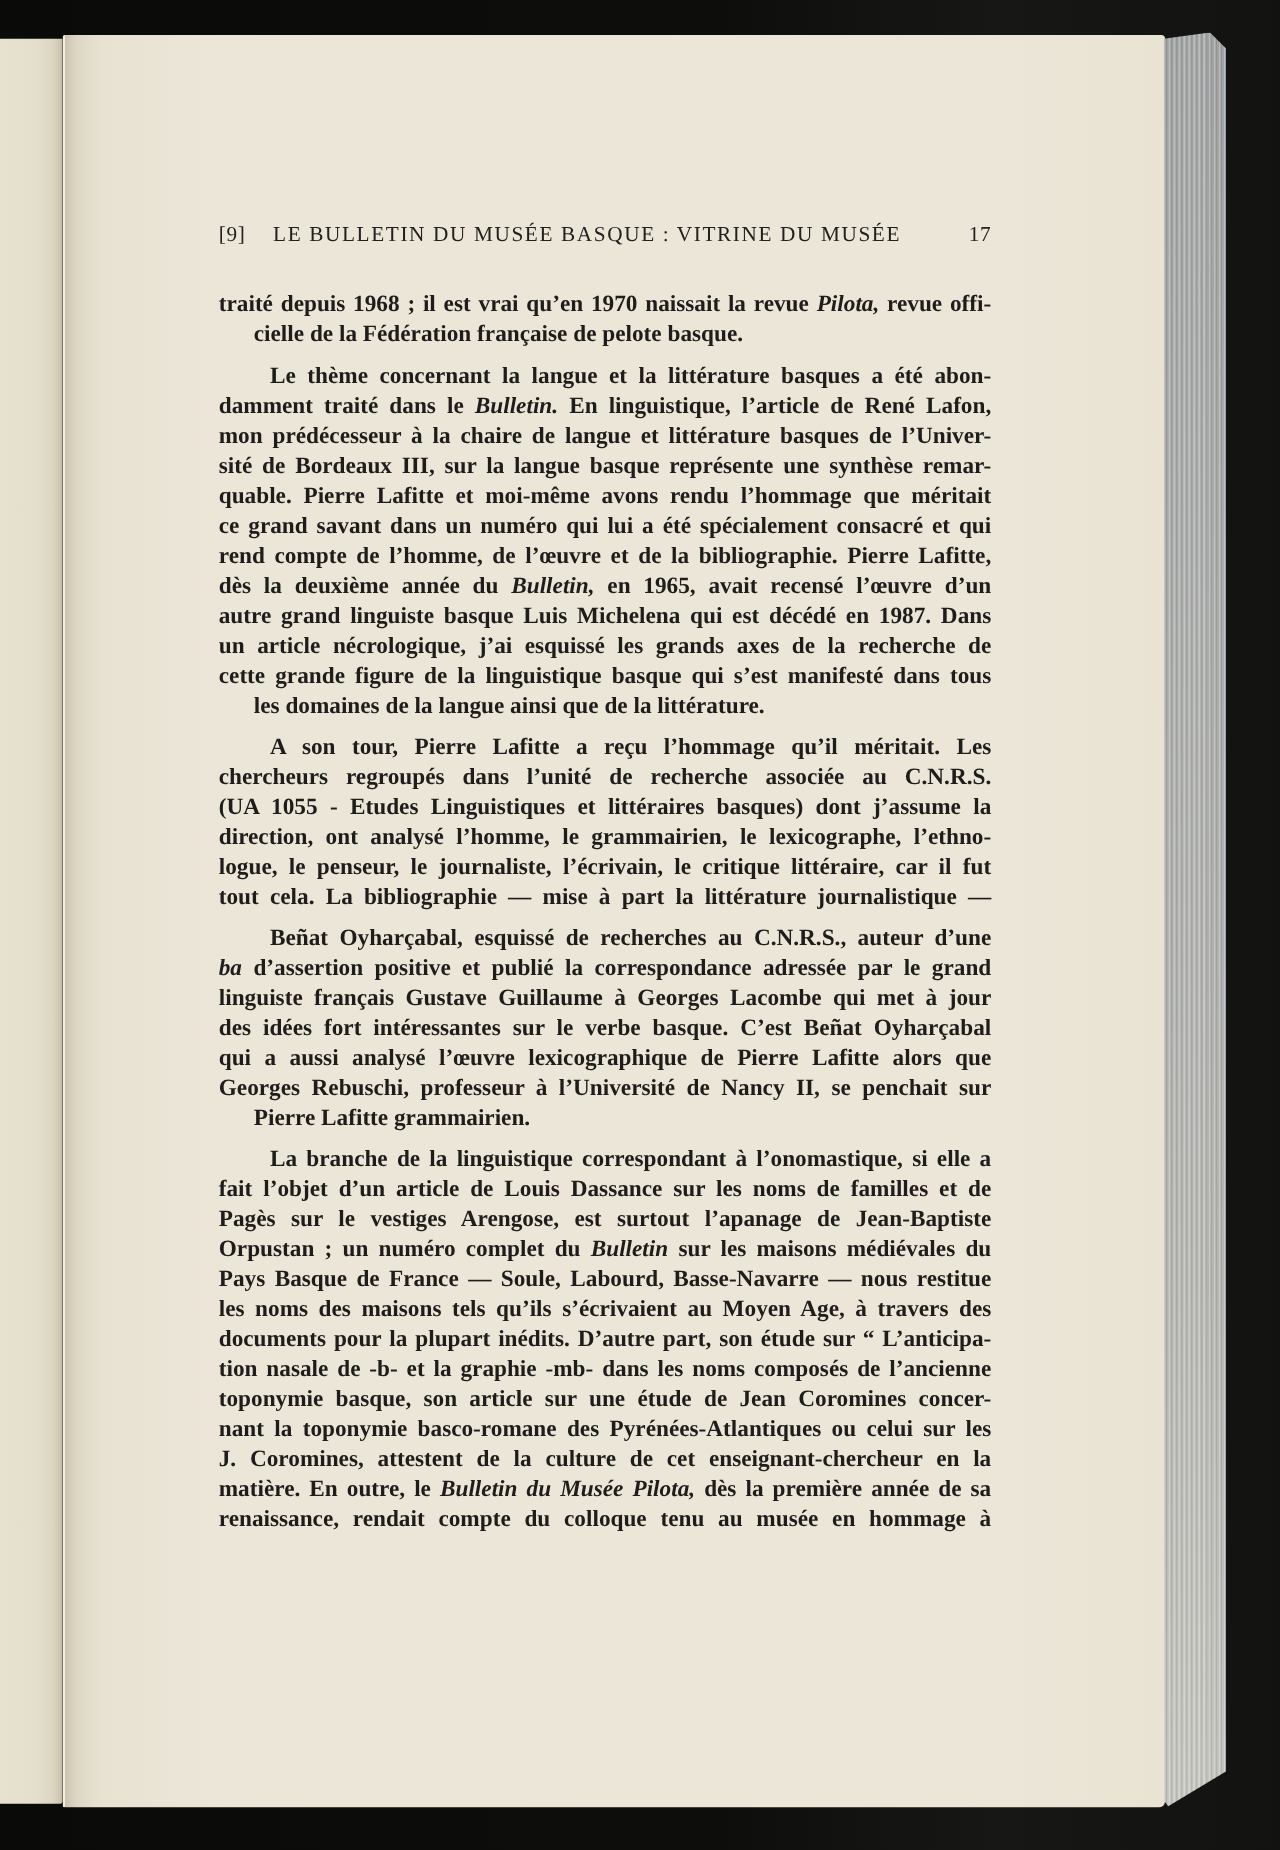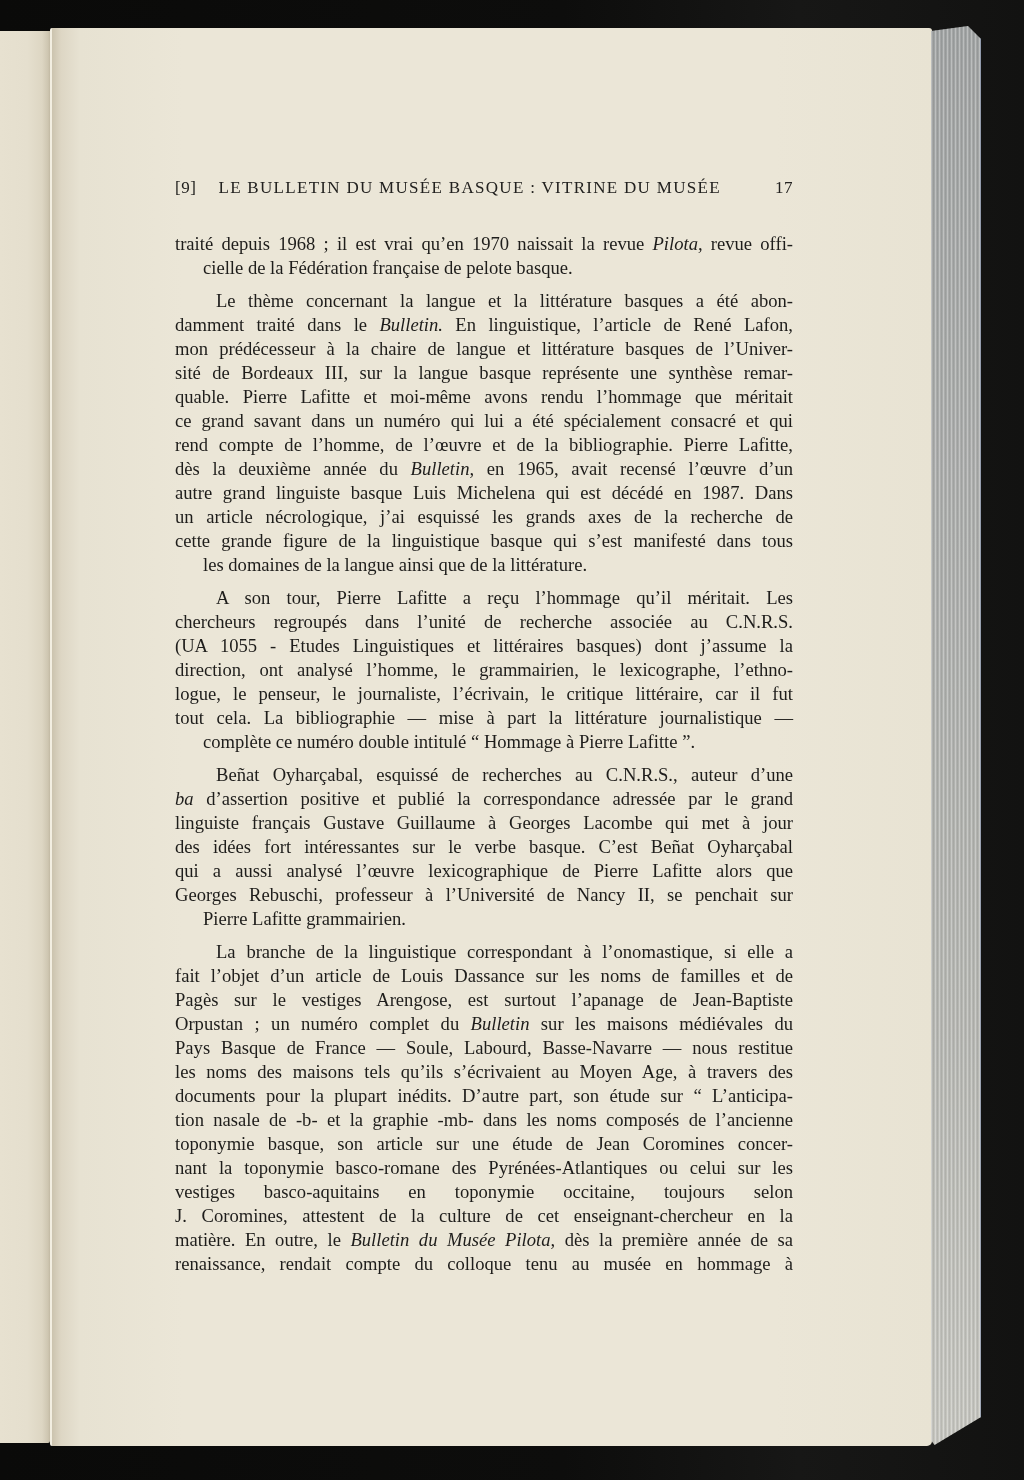--- a/index.html
+++ b/index.html
@@ -40,21 +40,21 @@
     display: flex; justify-content: space-between; align-items: baseline;
     font-size: 17px; letter-spacing: 1.3px; line-height: 20px; color: #22211f;
     margin-bottom: 34px;
   }
   .page-header .ref { letter-spacing: 0.5px; }
   .page-header .num { letter-spacing: 0.5px; margin-left: 32px; }
 
   .body-text { font-size: 18.6px; line-height: 24px; }
 
   .paragraph + .paragraph { margin-top: 9px; }
-  .line { text-align: justify; text-align-last: justify; min-height: 24px; }
+  .line { text-align: justify; text-align-last: justify; min-height: 24px; font-weight: bold; }
   .line.last { text-align-last: left; margin-left: 28px; }
   .line.indent { text-indent: 41px; }
   em { font-style: italic; }
 </style>
 </head>
 <body>
 
 <div class="scene">
 
   <div class="left-page"></div>
@@ -87,21 +87,20 @@
             <div class="line">cette grande figure de la linguistique basque qui s’est manifesté dans tous</div>
             <div class="line last">les domaines de la langue ainsi que de la littérature.</div>
           </div>
           <div class="paragraph">
             <div class="line indent">A son tour, Pierre Lafitte a reçu l’hommage qu’il méritait. Les</div>
             <div class="line">chercheurs regroupés dans l’unité de recherche associée au C.N.R.S.</div>
             <div class="line">(UA 1055 - Etudes Linguistiques et littéraires basques) dont j’assume la</div>
             <div class="line">direction, ont analysé l’homme, le grammairien, le lexicographe, l’ethno-</div>
             <div class="line">logue, le penseur, le journaliste, l’écrivain, le critique littéraire, car il fut</div>
             <div class="line">tout cela. La bibliographie — mise à part la littérature journalistique —</div>
-            <div class="line last">complète ce numéro double intitulé “ Hommage à Pierre Lafitte ”.</div>
           </div>
           <div class="paragraph">
             <div class="line indent">Beñat Oyharçabal, esquissé de recherches au C.N.R.S., auteur d’une</div>
             <div class="line"><em>ba</em> d’assertion positive et publié la correspondance adressée par le grand</div>
             <div class="line">linguiste français Gustave Guillaume à Georges Lacombe qui met à jour</div>
             <div class="line">des idées fort intéressantes sur le verbe basque. C’est Beñat Oyharçabal</div>
             <div class="line">qui a aussi analysé l’œuvre lexicographique de Pierre Lafitte alors que</div>
             <div class="line">Georges Rebuschi, professeur à l’Université de Nancy II, se penchait sur</div>
             <div class="line last">Pierre Lafitte grammairien.</div>
           </div>
@@ -109,21 +108,20 @@
             <div class="line indent">La branche de la linguistique correspondant à l’onomastique, si elle a</div>
             <div class="line">fait l’objet d’un article de Louis Dassance sur les noms de familles et de</div>
             <div class="line">Pagès sur le vestiges Arengose, est surtout l’apanage de Jean-Baptiste</div>
             <div class="line">Orpustan ; un numéro complet du <em>Bulletin</em> sur les maisons médiévales du</div>
             <div class="line">Pays Basque de France — Soule, Labourd, Basse-Navarre — nous restitue</div>
             <div class="line">les noms des maisons tels qu’ils s’écrivaient au Moyen Age, à travers des</div>
             <div class="line">documents pour la plupart inédits. D’autre part, son étude sur “ L’anticipa-</div>
             <div class="line">tion nasale de -b- et la graphie -mb- dans les noms composés de l’ancienne</div>
             <div class="line">toponymie basque, son article sur une étude de Jean Coromines concer-</div>
             <div class="line">nant la toponymie basco-romane des Pyrénées-Atlantiques ou celui sur les</div>
-            <div class="line">vestiges basco-aquitains en toponymie occitaine, toujours selon</div>
             <div class="line">J. Coromines, attestent de la culture de cet enseignant-chercheur en la</div>
             <div class="line">matière. En outre, le <em>Bulletin du Musée Pilota,</em> dès la première année de sa</div>
             <div class="line">renaissance, rendait compte du colloque tenu au musée en hommage à</div>
           </div>
         </div>
 
     </div>
   </div>
 
   <div class="stack"></div>

